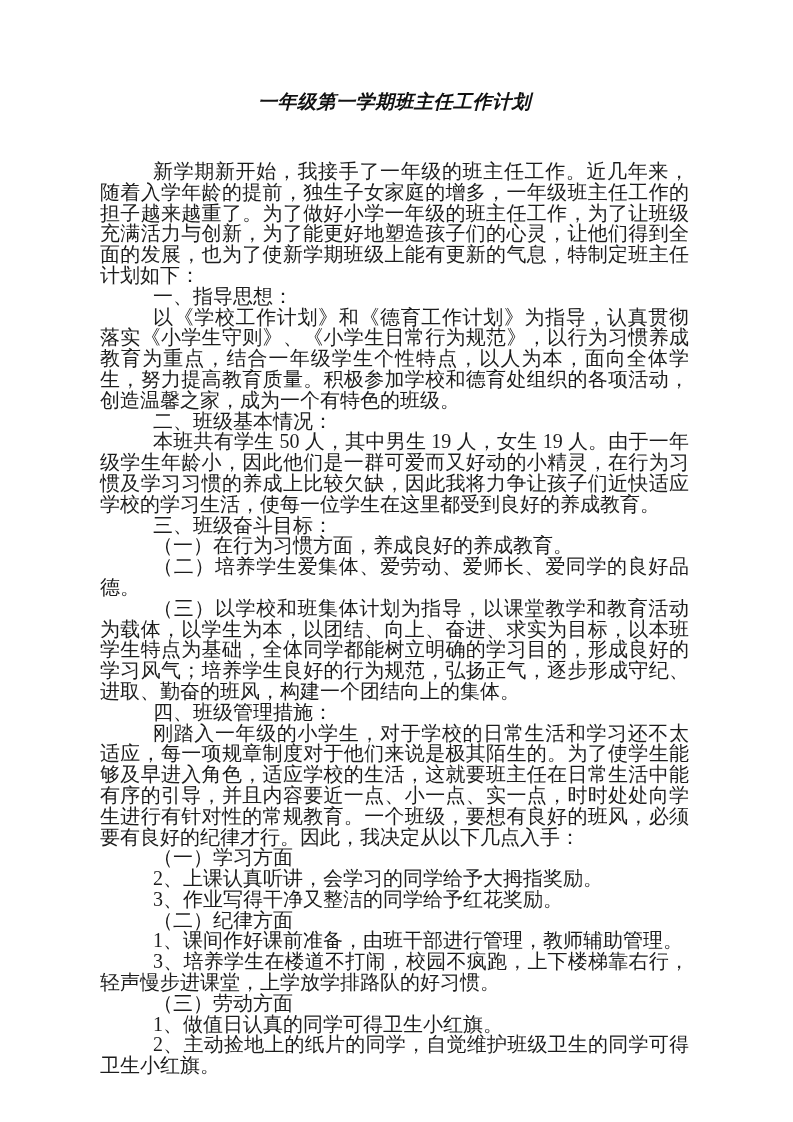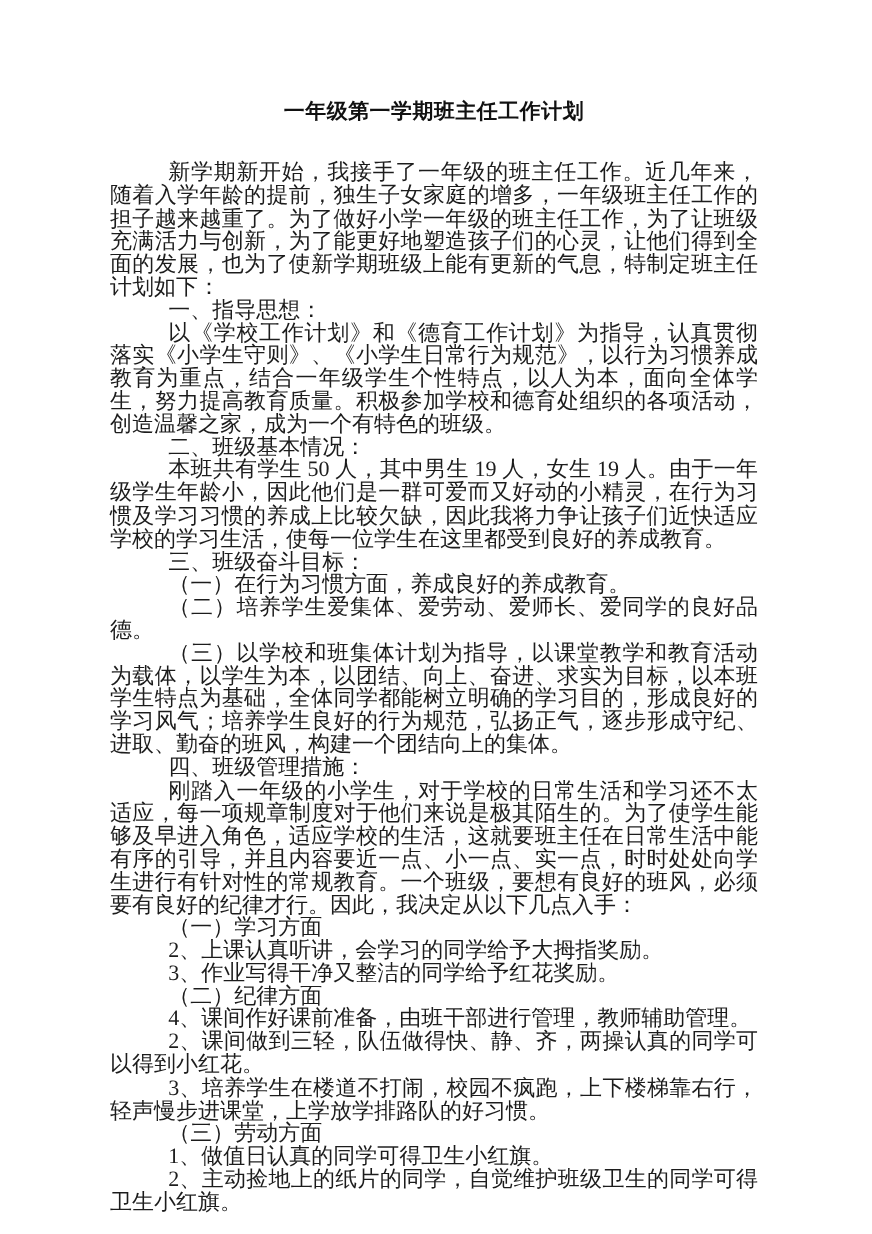--- a/index.html
+++ b/index.html
@@ -15,27 +15,28 @@
   .page {
     box-sizing: border-box;
     width: 793px;
     height: 1122px;
     background: #ffffff;
     padding: 88px 104px 40px 100px;
     font-family: "Liberation Serif", "DejaVu Serif", serif;
     color: #1c1c1c;
   }
   .doc-title {
-    margin: 0 0 32px 0;
+    margin: 0 0 46px 0;
     font-size: 19px;
     line-height: 27px;
     font-weight: bold;
     text-align: center;
     letter-spacing: 0.5px;
     color: #111111;
+    font-style: italic;
   }
   .para {
     margin: 0;
     font-size: 20px;
     line-height: 20.8px;
     text-align: justify;
     text-justify: inter-ideograph;
     text-indent: 2.65em;
     word-break: break-all;
     color: #1c1c1c;
@@ -55,20 +56,19 @@
       <p class="para">三、班级奋斗目标：</p>
       <p class="para">（一）在行为习惯方面，养成良好的养成教育。</p>
       <p class="para">（二）培养学生爱集体、爱劳动、爱师长、爱同学的良好品德。</p>
       <p class="para">（三）以学校和班集体计划为指导，以课堂教学和教育活动为载体，以学生为本，以团结、向上、奋进、求实为目标，以本班学生特点为基础，全体同学都能树立明确的学习目的，形成良好的学习风气；培养学生良好的行为规范，弘扬正气，逐步形成守纪、进取、勤奋的班风，构建一个团结向上的集体。</p>
       <p class="para">四、班级管理措施：</p>
       <p class="para">刚踏入一年级的小学生，对于学校的日常生活和学习还不太适应，每一项规章制度对于他们来说是极其陌生的。为了使学生能够及早进入角色，适应学校的生活，这就要班主任在日常生活中能有序的引导，并且内容要近一点、小一点、实一点，时时处处向学生进行有针对性的常规教育。一个班级，要想有良好的班风，必须要有良好的纪律才行。因此，我决定从以下几点入手：</p>
       <p class="para">（一）学习方面</p>
       <p class="para">2、上课认真听讲，会学习的同学给予大拇指奖励。</p>
       <p class="para">3、作业写得干净又整洁的同学给予红花奖励。</p>
       <p class="para">（二）纪律方面</p>
-      <p class="para">4、课间作好课前准备，由班干部进行管理，教师辅助管理。</p>
-      <p class="para">2、课间做到三轻，队伍做得快、静、齐，两操认真的同学可以得到小红花。</p>
+      <p class="para">1、课间作好课前准备，由班干部进行管理，教师辅助管理。</p>
       <p class="para">3、培养学生在楼道不打闹，校园不疯跑，上下楼梯靠右行，轻声慢步进课堂，上学放学排路队的好习惯。</p>
       <p class="para">（三）劳动方面</p>
       <p class="para">1、做值日认真的同学可得卫生小红旗。</p>
       <p class="para">2、主动捡地上的纸片的同学，自觉维护班级卫生的同学可得卫生小红旗。</p>
     </div>
 </div>
 
 </body></html>

